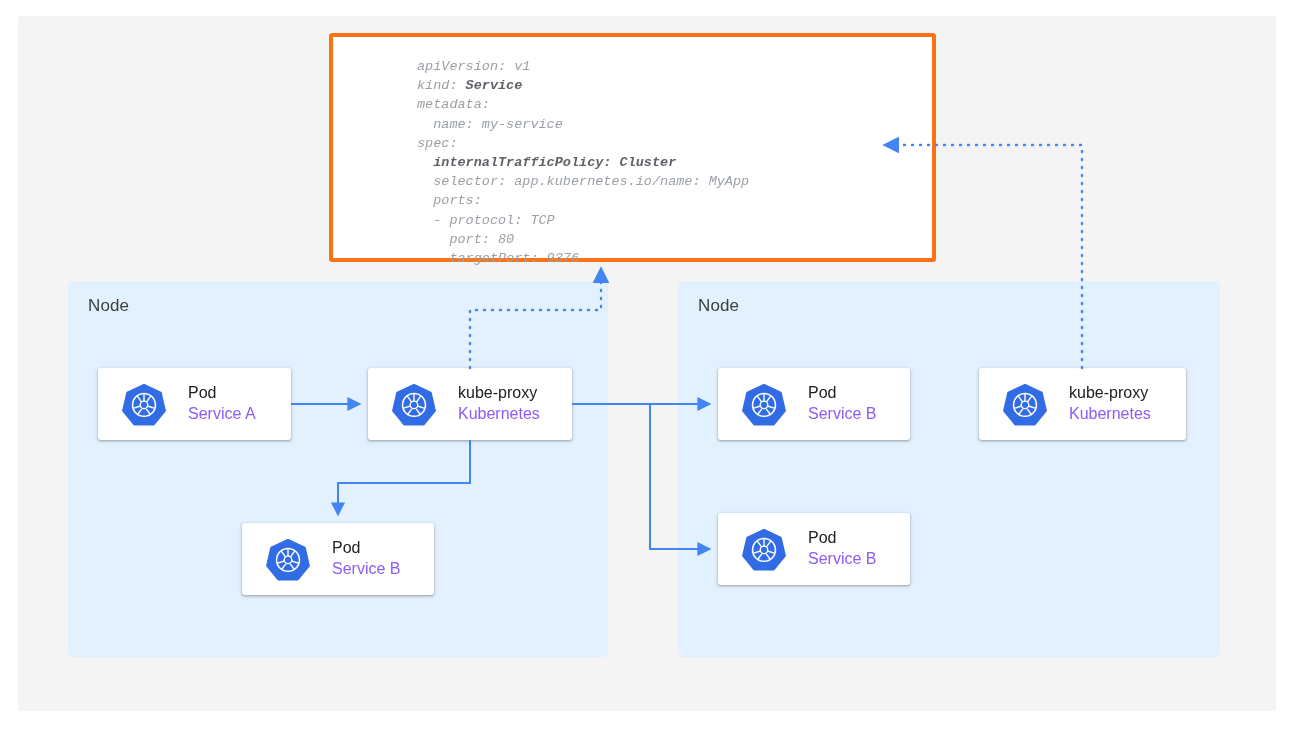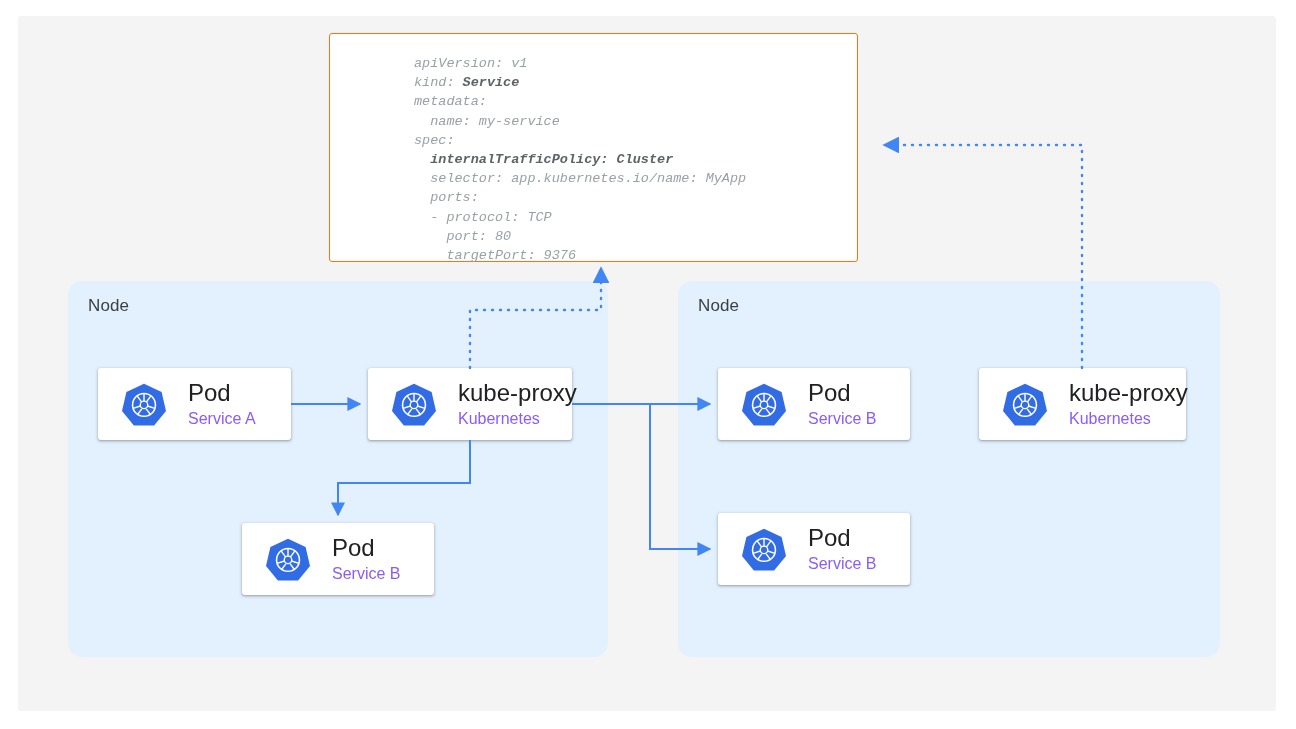--- a/index.html
+++ b/index.html
@@ -22,21 +22,21 @@
     top: 16px;
     width: 1258px;
     height: 695px;
     background: #f4f4f4;
     border-radius: 3px;
   }
   
   .node-panel {
     position: absolute;
     background: #e3f0fd;
-    border-radius: 14px;
+    border-radius: 4px;
   }
   #node-left  { left: 68px;  top: 281px; width: 540px; height: 376px; }
   #node-right { left: 678px; top: 281px; width: 542px; height: 376px; }
   .node-label {
     position: absolute;
     left: 20px;
     top: 15px;
     font-size: 17px;
     color: #3c4043;
     letter-spacing: .1px;
@@ -58,21 +58,21 @@
     margin-left: 24px;
   }
   .card .card-text {
     margin-left: 22px;
     display: flex;
     flex-direction: column;
     justify-content: center;
     line-height: 1.18;
   }
   .card .card-title {
-    font-size: 24px;
+    font-size: 16px;
     color: #202124;
     white-space: nowrap;
   }
   .card .card-sub {
     font-size: 16px;
     color: #8b5cf6;
     white-space: nowrap;
     margin-top: 2px;
   }
   
@@ -80,24 +80,24 @@
   #card-kube-proxy-l { left: 368px; top: 368px; width: 204px; height: 72px; }
   #card-pod-b-left   { left: 242px; top: 523px; width: 192px; height: 72px; }
   #card-pod-b-top    { left: 718px; top: 368px; width: 192px; height: 72px; }
   #card-pod-b-bot    { left: 718px; top: 513px; width: 192px; height: 72px; }
   #card-kube-proxy-r { left: 979px; top: 368px; width: 207px; height: 72px; }
   
   #yaml-box {
     position: absolute;
     left: 329px;
     top: 33px;
-    width: 529px;
+    width: 607px;
     height: 229px;
     background: #ffffff;
-    border: 1px solid #f97316;
+    border: 4px solid #f97316;
     border-radius: 3px;
     box-sizing: border-box;
   }
   #yaml-code {
     position: absolute;
     left: 84px;
     top: 20px;
     font-family: "Liberation Mono", monospace;
     font-size: 13.5px;
     line-height: 19.2px;

